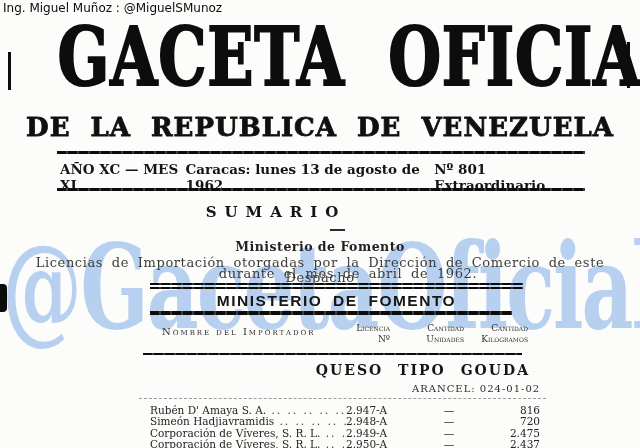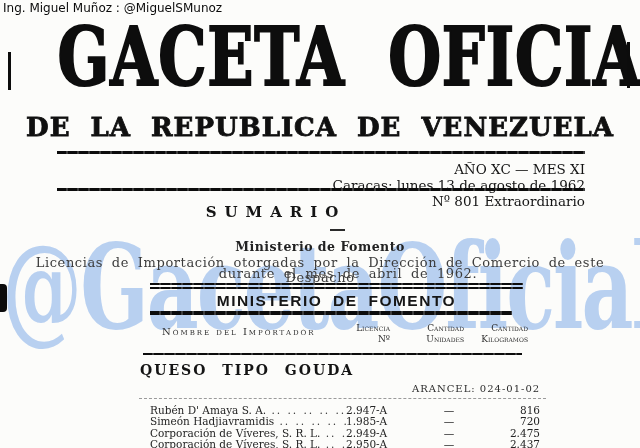--- a/index.html
+++ b/index.html
@@ -21,21 +21,21 @@
          transform:scale(0.82,1.08);transform-origin:center top;white-space:nowrap;
          -webkit-text-stroke:2px #0d0d0d;}
   .subtitle{top:112px;left:0;width:640px;text-align:center;font-size:26px;font-weight:bold;
             letter-spacing:1px;word-spacing:10px;color:#101010;-webkit-text-stroke:0.8px #101010;}
 
   .rule{background:#141414;background-image:repeating-linear-gradient(90deg,#0c0c0c 0 9px,#3d3d3d 9px 11px);}
   .rule-a{top:151px;left:57px;width:528px;height:3px;}
   .rule-b{top:188px;left:57px;width:528px;height:3px;}
 
   .edition{top:161px;left:60px;width:525px;display:flex;justify-content:space-between;
-           align-items:flex-end;font-size:13.5px;font-weight:normal;color:#141414;height:24px;flex-direction:column;}
+           align-items:flex-start;font-size:13.5px;font-weight:bold;color:#141414;height:24px;}
 
   
   .sumario{top:203px;left:0;width:552px;text-align:center;font-size:15px;font-weight:bold;
            letter-spacing:8px;color:#151515;}
   .sumario-dash{top:229px;left:330px;width:15px;height:2px;background:#2a2a2a;}
   .ministry{top:239px;left:0;width:640px;text-align:center;font-size:12.5px;font-weight:bold;
             letter-spacing:0.5px;color:#222;}
   .desc{left:0;width:640px;text-align:center;font-size:13px;color:#3c3c3c;
         filter:blur(0.4px);letter-spacing:0.6px;word-spacing:4px;}
   .desc1{top:255px;} .desc2{top:266px;padding-left:28px;}
@@ -49,21 +49,21 @@
   .rule-c3{top:311px;left:150px;width:362px;height:3.5px;}
 
   
   .th{font-variant:small-caps;color:#2e2e2e;font-size:9px;line-height:11px;text-align:right;}
   .th-importer{top:326px;left:162px;width:175px;font-size:10px;letter-spacing:2px;text-align:left;}
   .th-lic{top:323px;left:328px;width:62px;}
   .th-units{top:323px;left:394px;width:70px;}
   .th-kg{top:323px;left:450px;width:78px;}
   .rule-h{top:353px;left:143px;width:379px;height:2px;}
 
-  .product{top:362px;left:140px;width:390px;text-align:left;font-size:14px;font-weight:bold;
+  .product{top:362px;left:140px;width:390px;text-align:right;font-size:14px;font-weight:bold;
            letter-spacing:2px;word-spacing:8px;color:#141414;}
   .tariff{top:383px;left:412px;font-size:10px;letter-spacing:1px;color:#2a2a2a;}
   .dotted{top:398px;left:139px;width:407px;border-top:1.5px dashed #9a9a9a;}
 
   
   .row{left:150px;width:390px;height:11px;display:flex;font-size:10.5px;line-height:11px;
        color:#242424;white-space:nowrap;}
   .c-name{width:196px;overflow:hidden;}
   .c-lic{width:60px;}
   .c-dash{width:86px;text-align:center;}
@@ -127,21 +127,21 @@
   <div class="layer dotted"></div>
 
   <div class="layer row" style="top:405px;">
     <span class="c-name"><span>Rubén D' Amaya S. A.</span><span class="dots"> .. .. .. .. .. ..</span></span>
     <span class="c-lic">2.947-A</span>
     <span class="c-dash">—</span>
     <span class="c-kg">816</span>
   </div>
   <div class="layer row" style="top:416.3px;">
     <span class="c-name"><span>Simeón Hadjiavramidis</span><span class="dots"> .. .. .. .. ..</span></span>
-    <span class="c-lic">1.985-A</span>
+    <span class="c-lic">2.948-A</span>
     <span class="c-dash">—</span>
     <span class="c-kg">720</span>
   </div>
   <div class="layer row" style="top:427.6px;">
     <span class="c-name"><span>Corporación de Víveres, S. R. L.</span><span class="dots"> .. . .</span></span>
     <span class="c-lic">2.949-A</span>
     <span class="c-dash">—</span>
     <span class="c-kg">2.475</span>
   </div>
   <div class="layer row" style="top:438.9px;">

